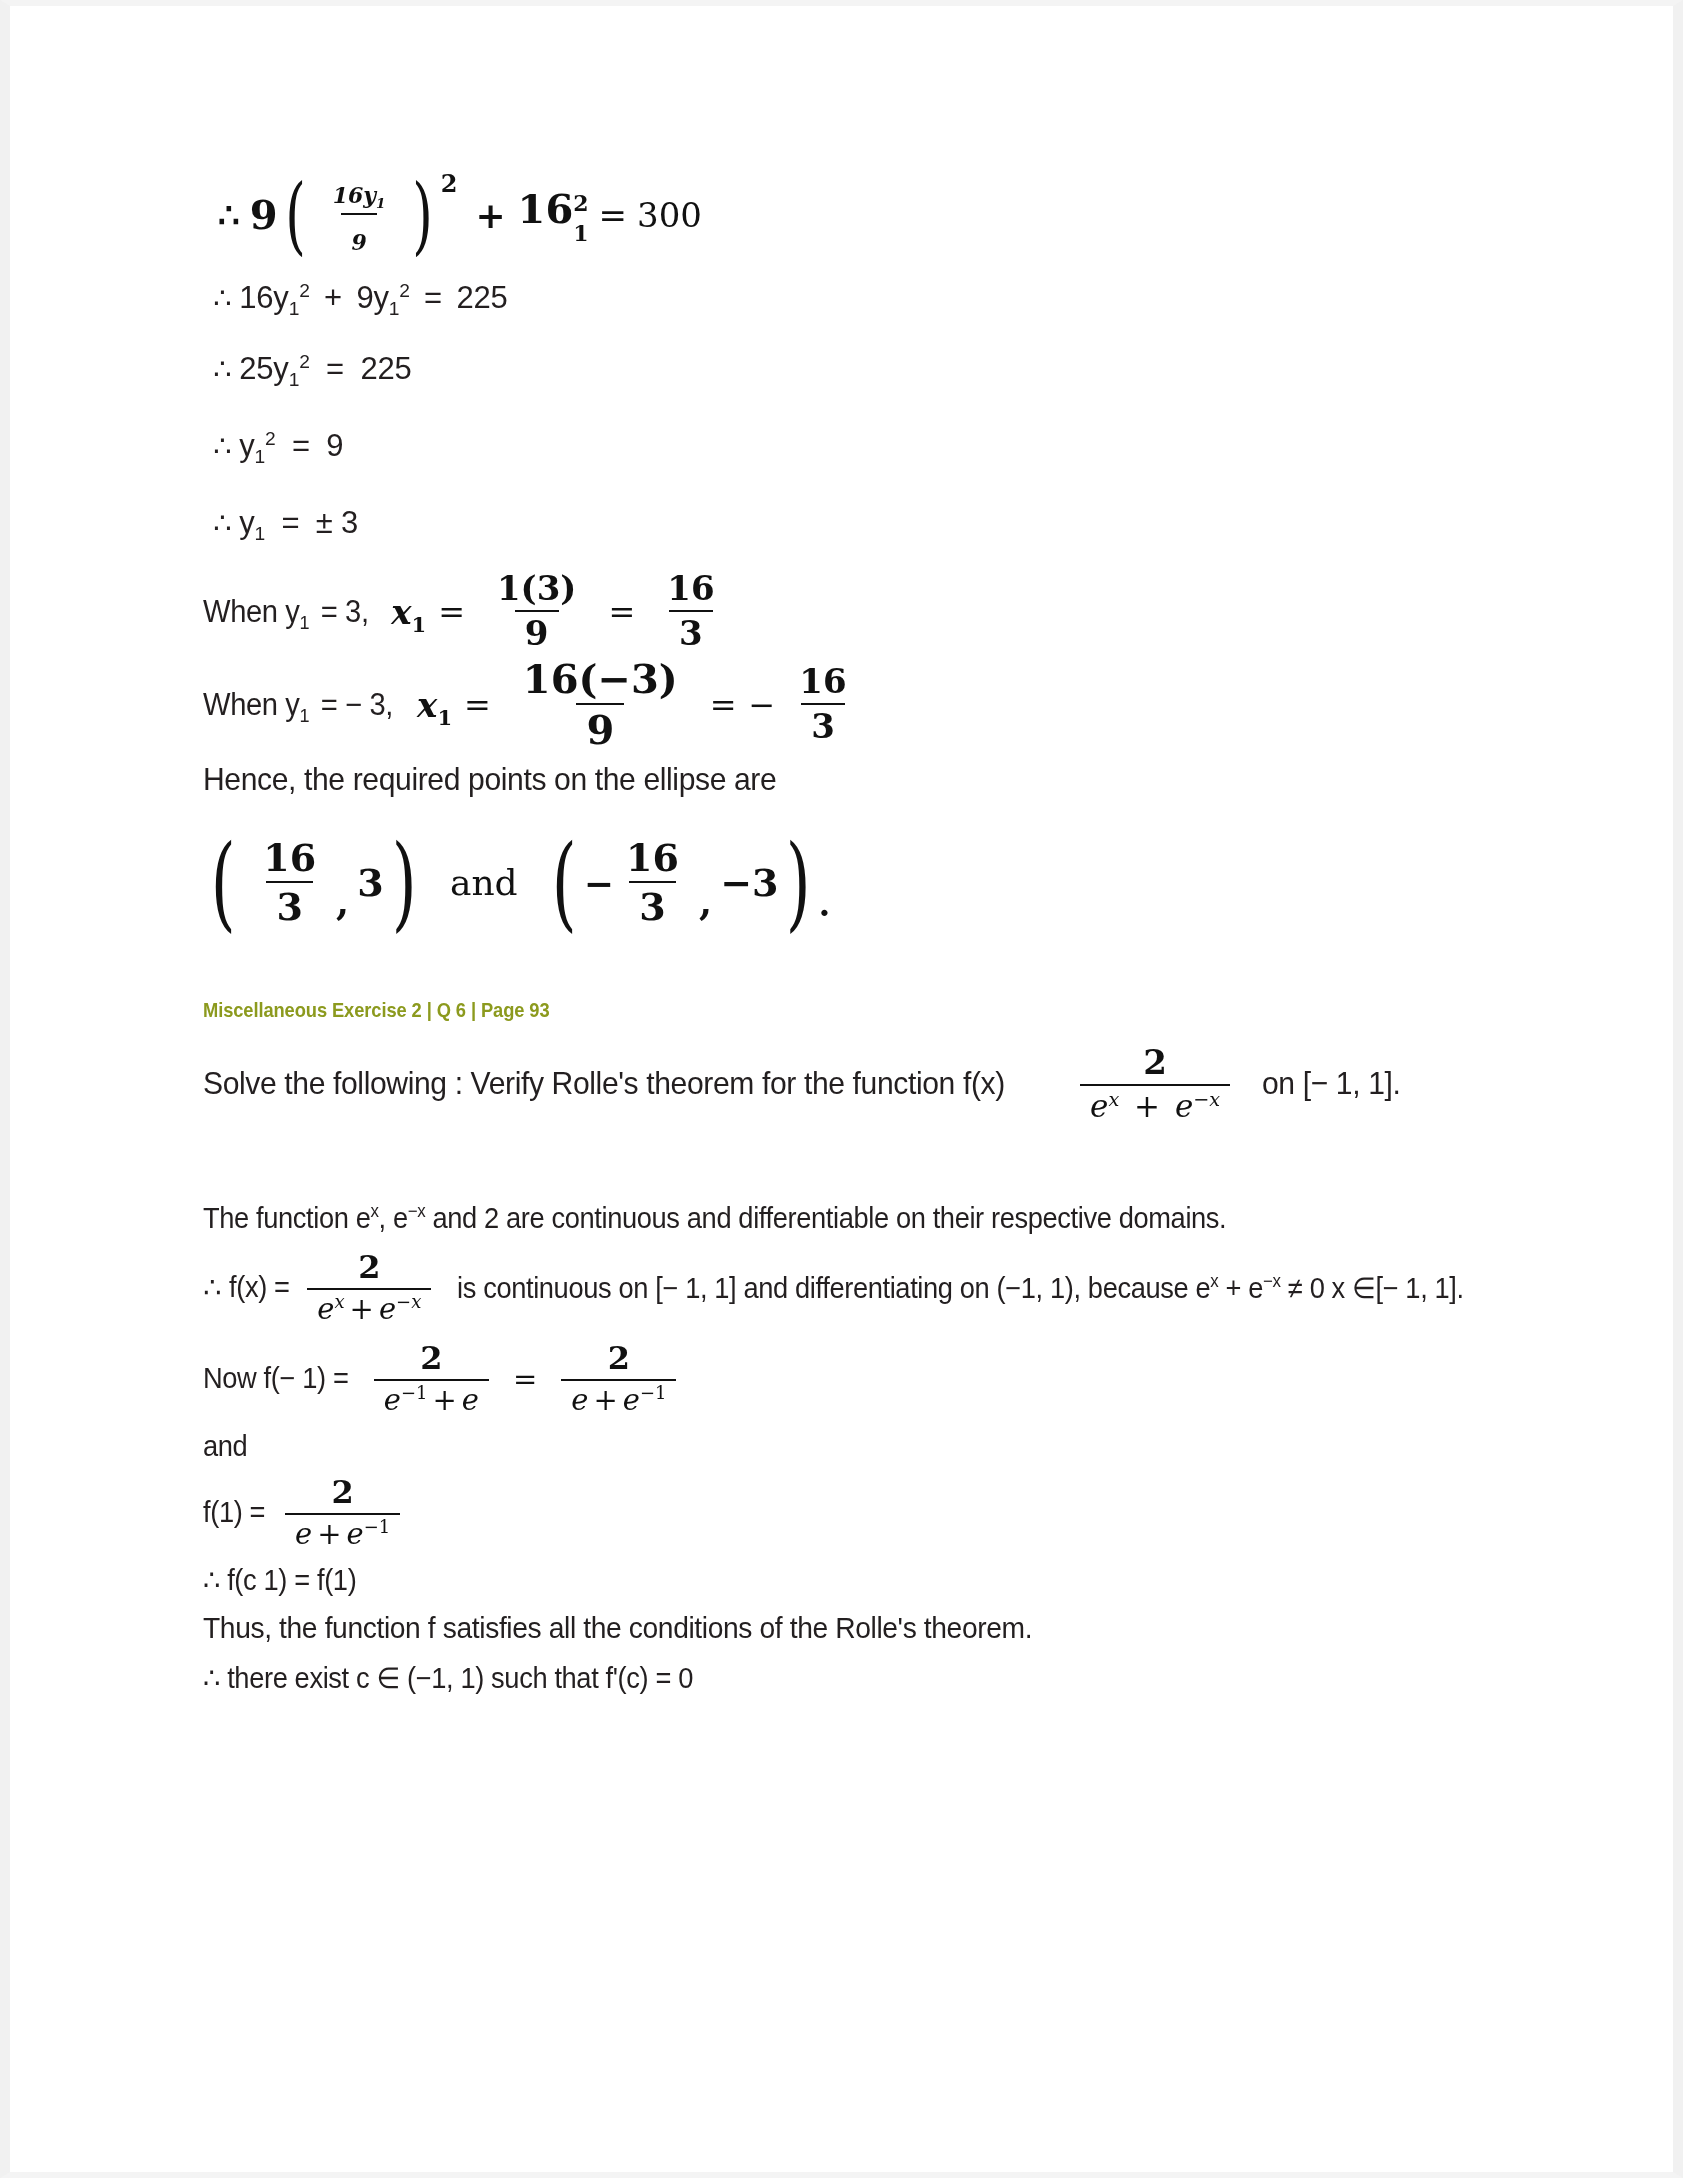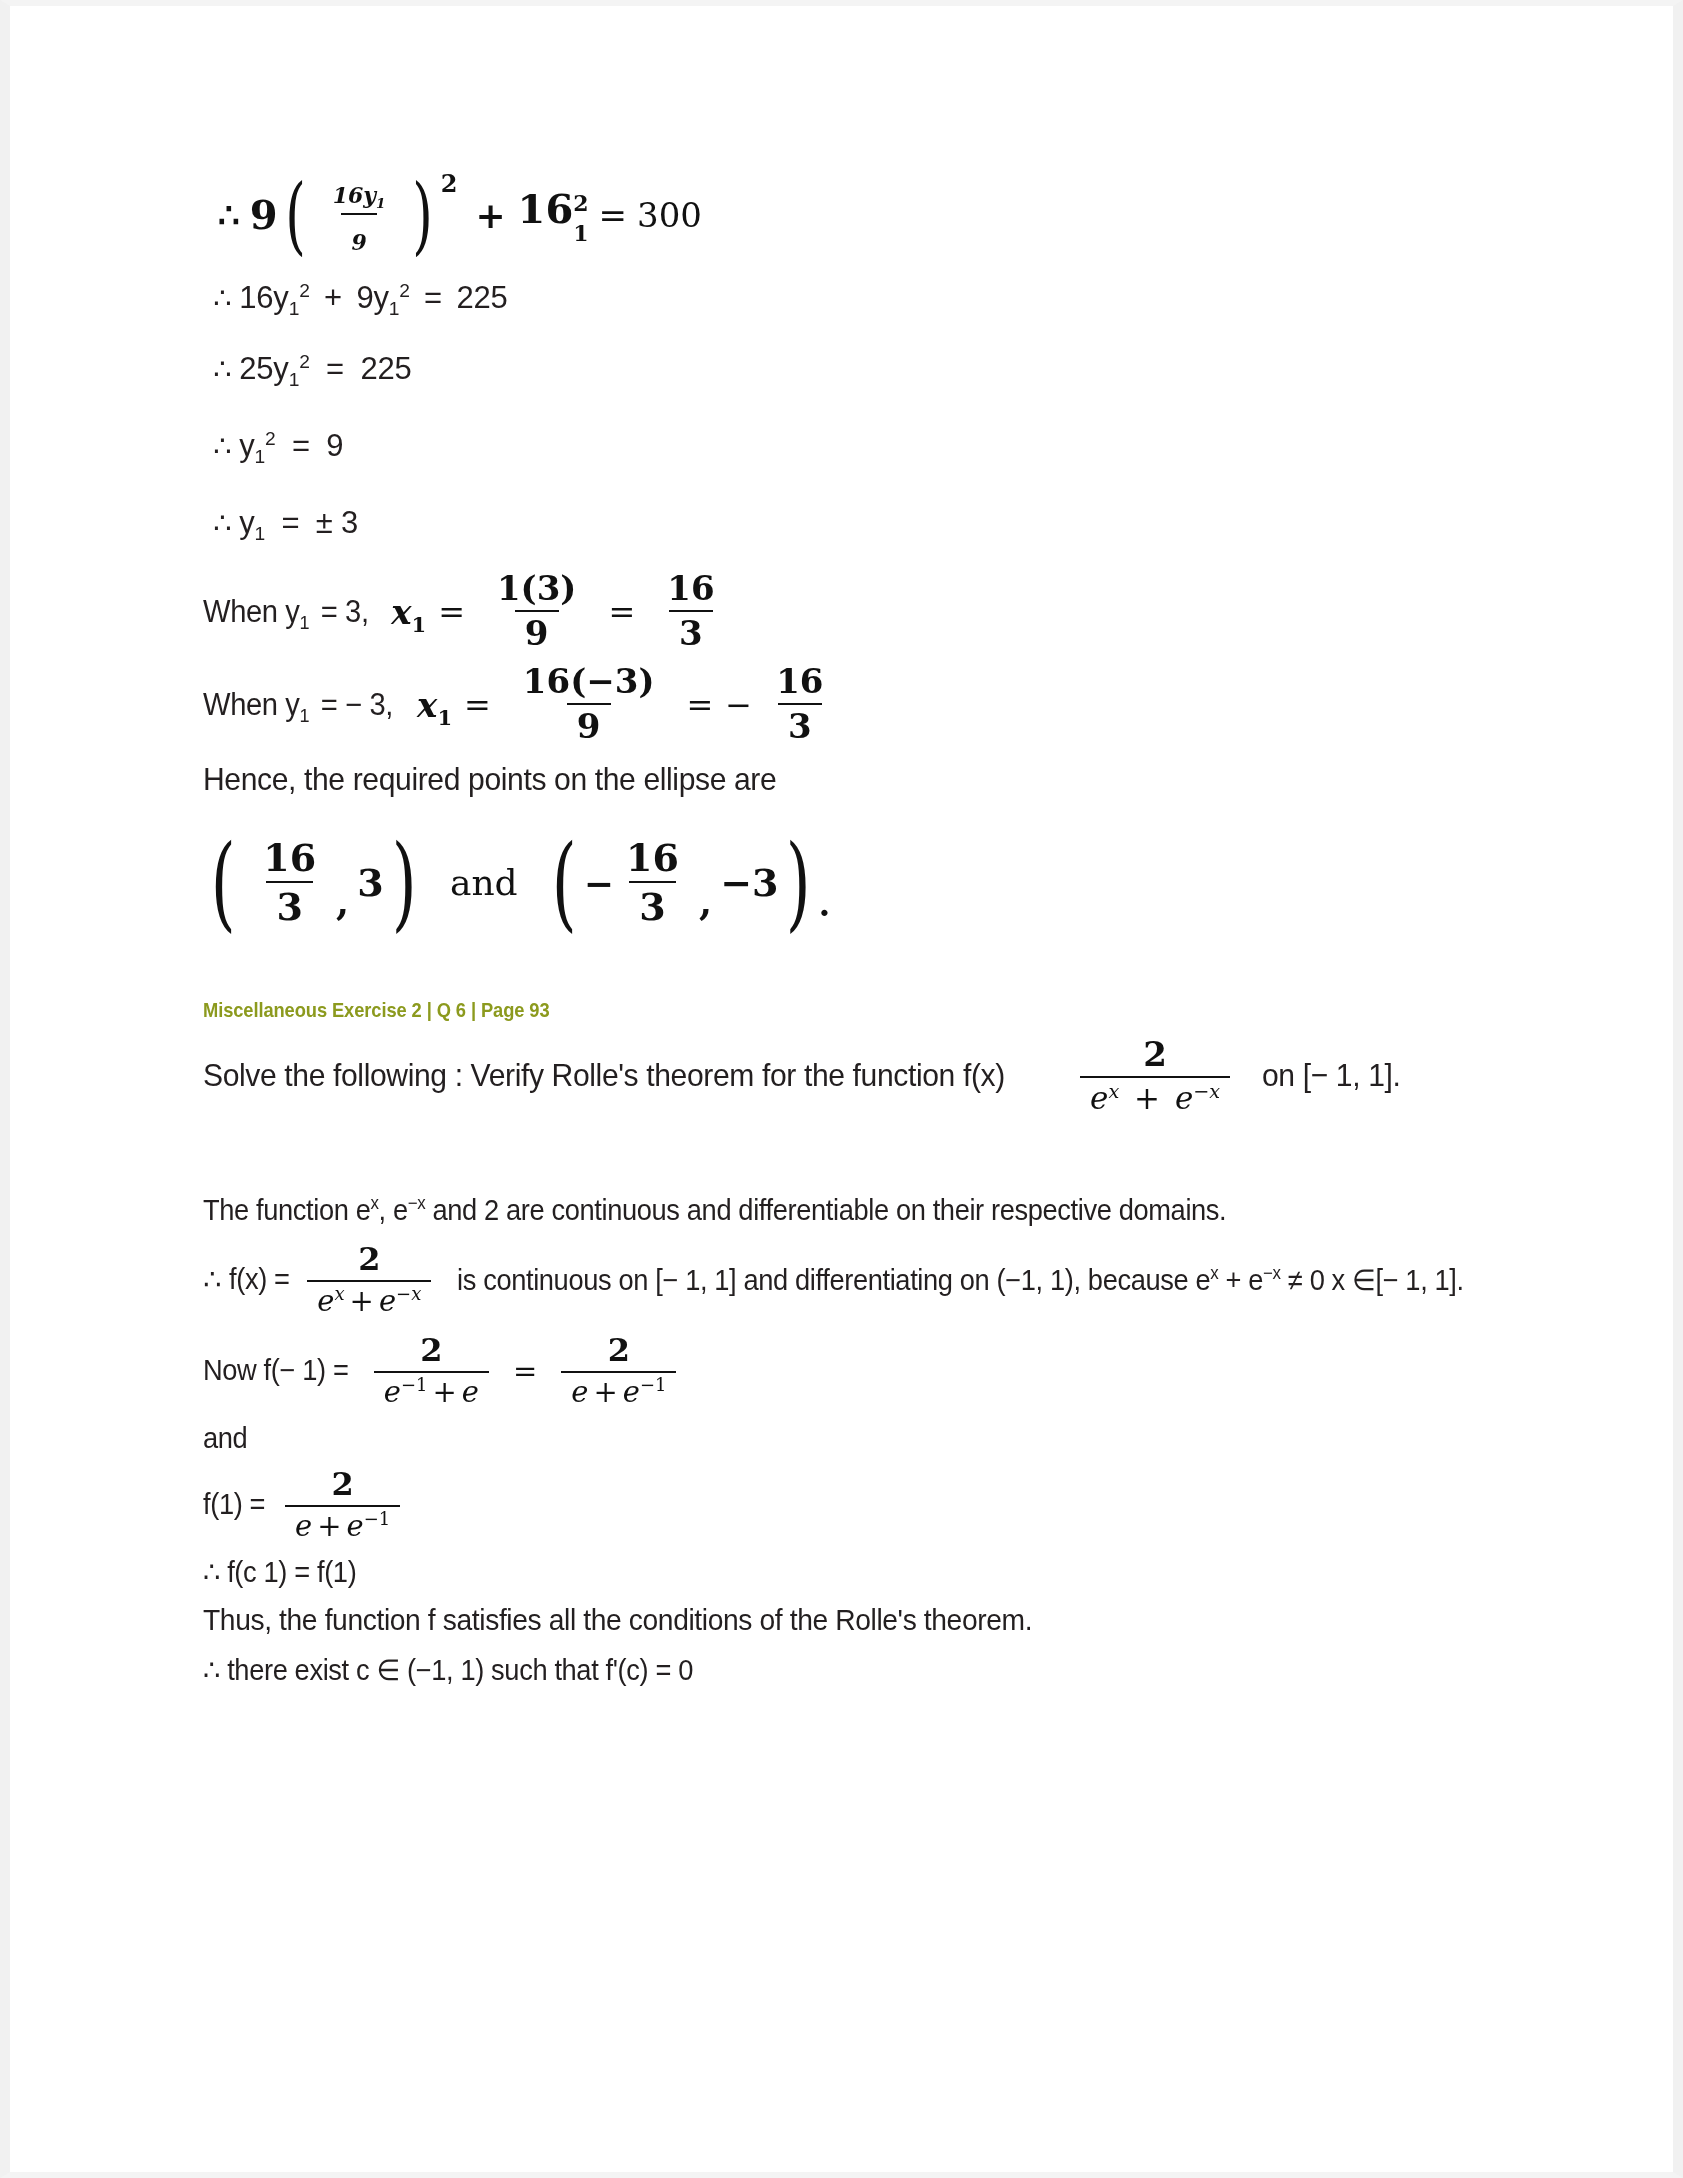--- a/index.html
+++ b/index.html
@@ -211,21 +211,21 @@
 
   <div class="row" style="height:95px;">
     <span class="txt" style="font-size:31px;">
       <span>When y</span><sub>1</sub>
       <span style="margin-left:4px;">= − 3,</span>
     </span>
     <span class="ser ital bold" style="font-size:34px;margin-left:12px;">
       <span>x</span><sub style="font-style:normal;">1</sub>
     </span>
     <span class="ser" style="font-size:32px;margin:0 12px;">=</span>
-    <span class="frac" style="font-size:34px;">
+    <span class="frac" style="font-size:40px;">
       <span class="num">16(−3)</span>
       <span class="den" style="font-weight:bold;">9</span>
     </span>
     <span class="ser" style="font-size:32px;margin:0 12px;">=</span>
     <span class="ser" style="font-size:32px;margin-right:4px;">−</span>
     <span class="frac" style="font-size:34px;">
       <span class="num">16</span>
       <span class="den" style="font-weight:bold;">3</span>
     </span>
   </div>
@@ -249,21 +249,21 @@
       <span class="den" style="font-weight:bold;">3</span>
     </span>
     <span class="ser bold" style="font-size:38px;align-self:flex-end;margin-bottom:28px;">,</span>
     <span class="ser bold" style="font-size:38px;margin-left:8px;">−3</span>
     <span class="bigparen p2">)</span>
     <span class="ser bold" style="font-size:34px;align-self:flex-end;margin-bottom:28px;">.</span>
   </div>
 
   <div class="exhdr" style="margin-top:42px;height:34px;line-height:34px;">Miscellaneous Exercise 2 | Q 6 | Page 93</div>
 
-  <div class="row" style="height:87px;margin-top:4px;">
+  <div class="row" style="height:87px;margin-top:12px;">
     <span class="txt" style="font-size:32px;">Solve the following : Verify Rolle's theorem for the function f(x)</span>
     <span class="frac" style="font-size:31px;margin-left:24px;">
       <span class="num" style="font-size:34px;">2</span>
       <span class="den">
         <span class="ital">e</span><sup class="ital">x</sup>
         <span style="margin:0 5px;">+</span>
         <span class="ital">e</span><sup class="ital">−x</sup>
       </span>
     </span>
     <span class="txt" style="font-size:32px;margin-left:22px;">on [− 1, 1].</span>

